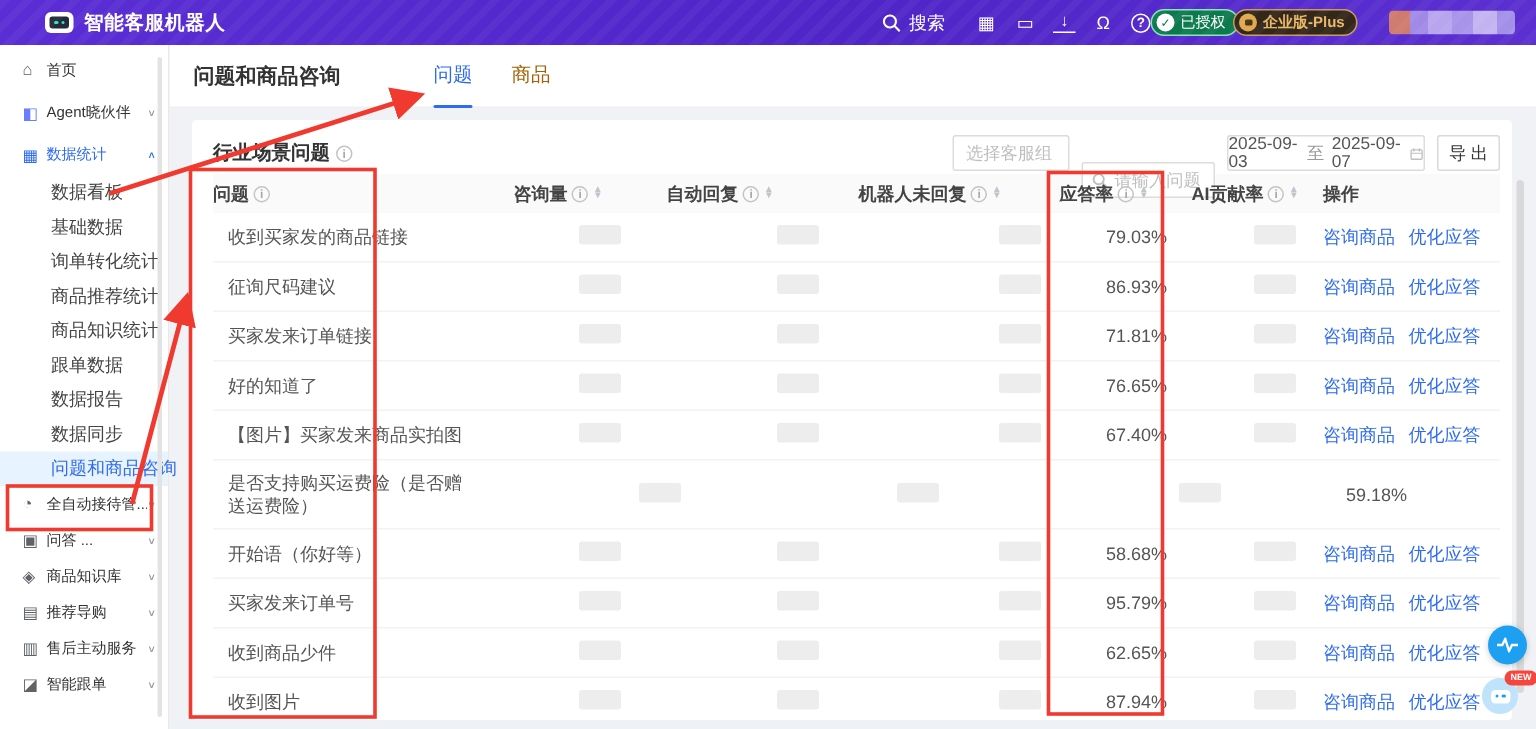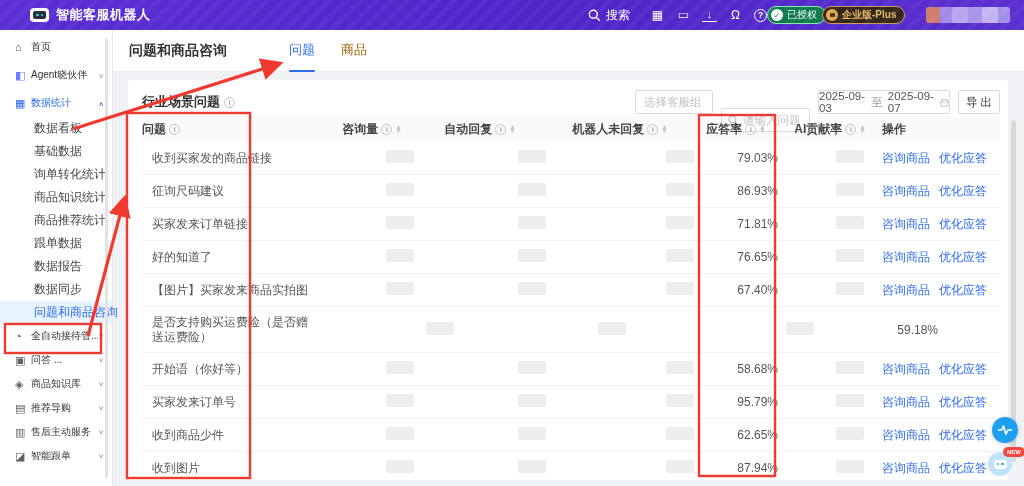--- a/index.html
+++ b/index.html
@@ -149,22 +149,22 @@
   </div>
   <div class="nav-item active">
     <span class="nico">▦</span>
     <span class="nlabel">数据统计</span>
     <span class="chev">∧</span>
   </div>
   <div>
       <div class="sub-item">数据看板</div>
       <div class="sub-item">基础数据</div>
       <div class="sub-item">询单转化统计</div>
+      <div class="sub-item">商品推荐统计</div>
       <div class="sub-item">商品知识统计</div>
-      <div class="sub-item">商品推荐统计</div>
       <div class="sub-item">跟单数据</div>
       <div class="sub-item">数据报告</div>
       <div class="sub-item">数据同步</div>
       <div class="sub-item active">问题和商品咨询</div>
     </div>
   <div>
       <div class="nav-item" style="height: 24px;">
         <div class="nico">◔</div>
         <div class="nlabel">全自动接待管...</div>
         <div class="chev">∨</div>

